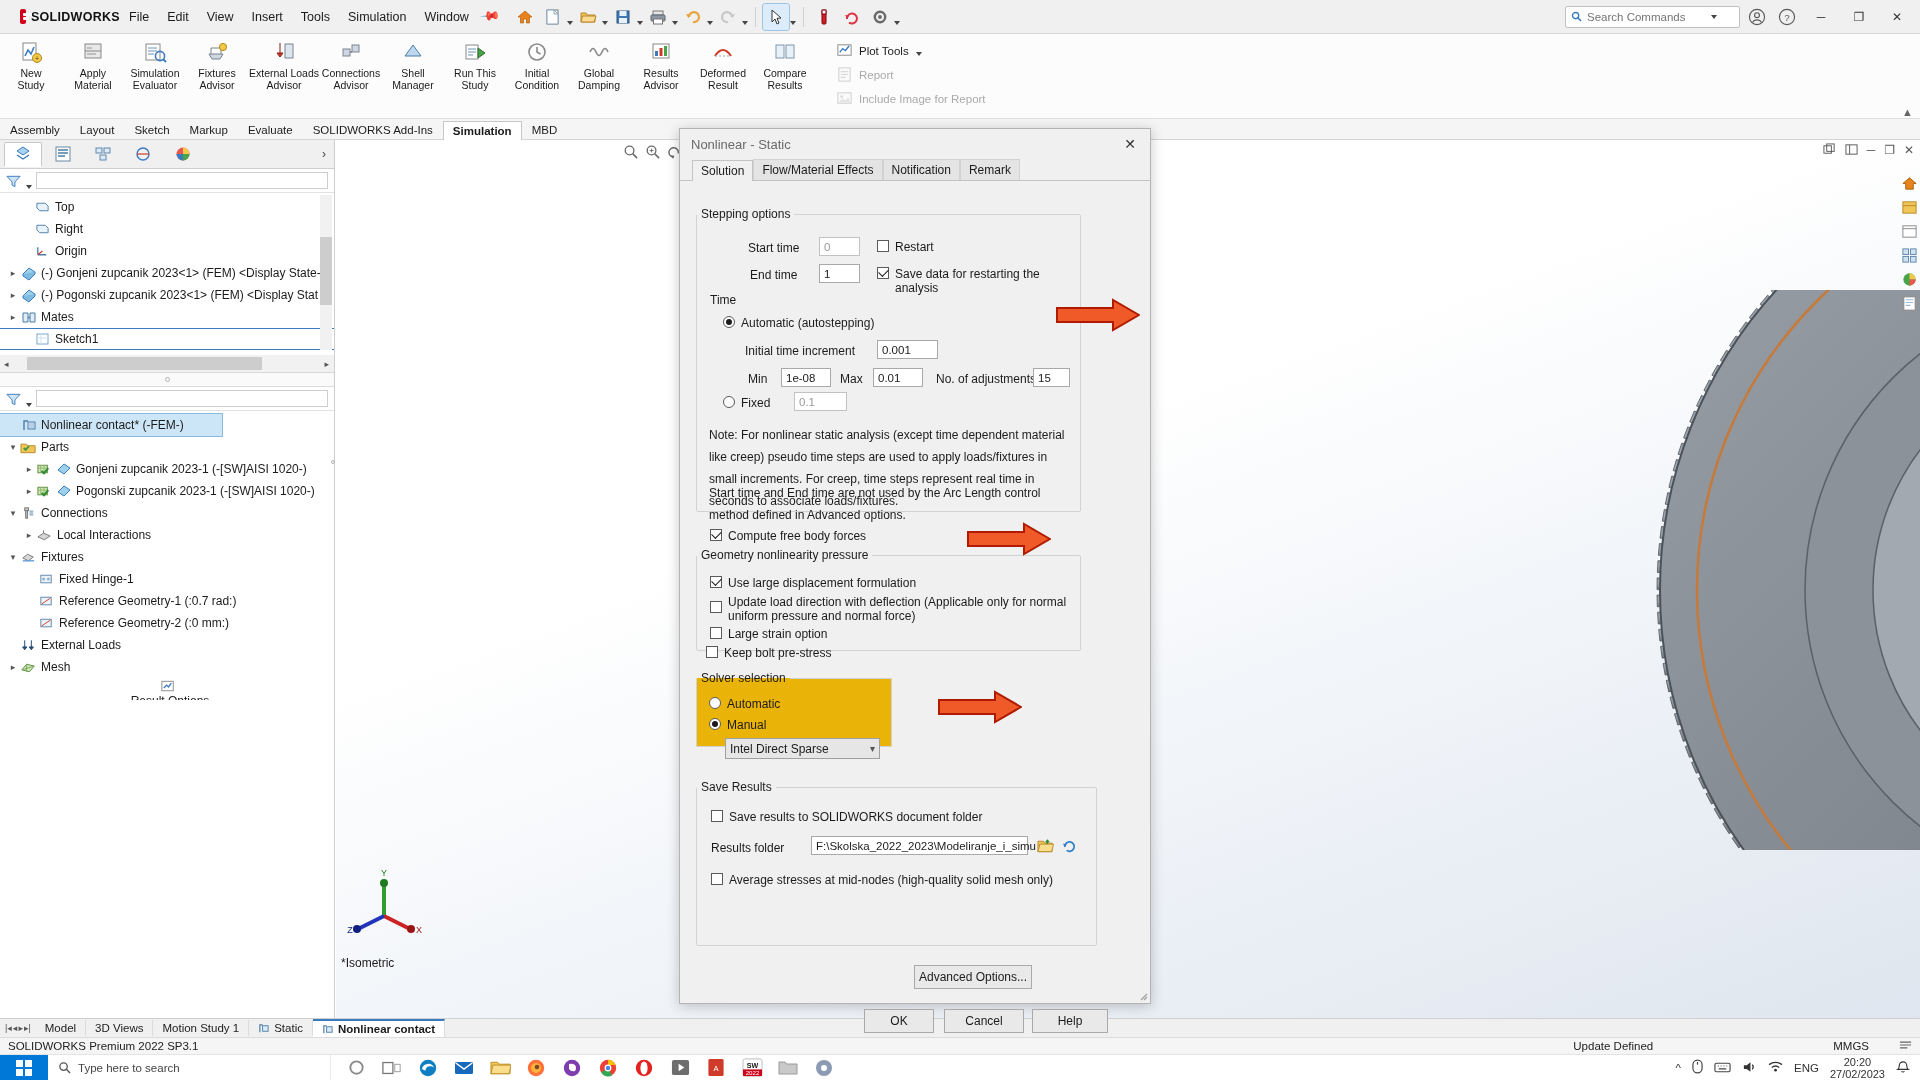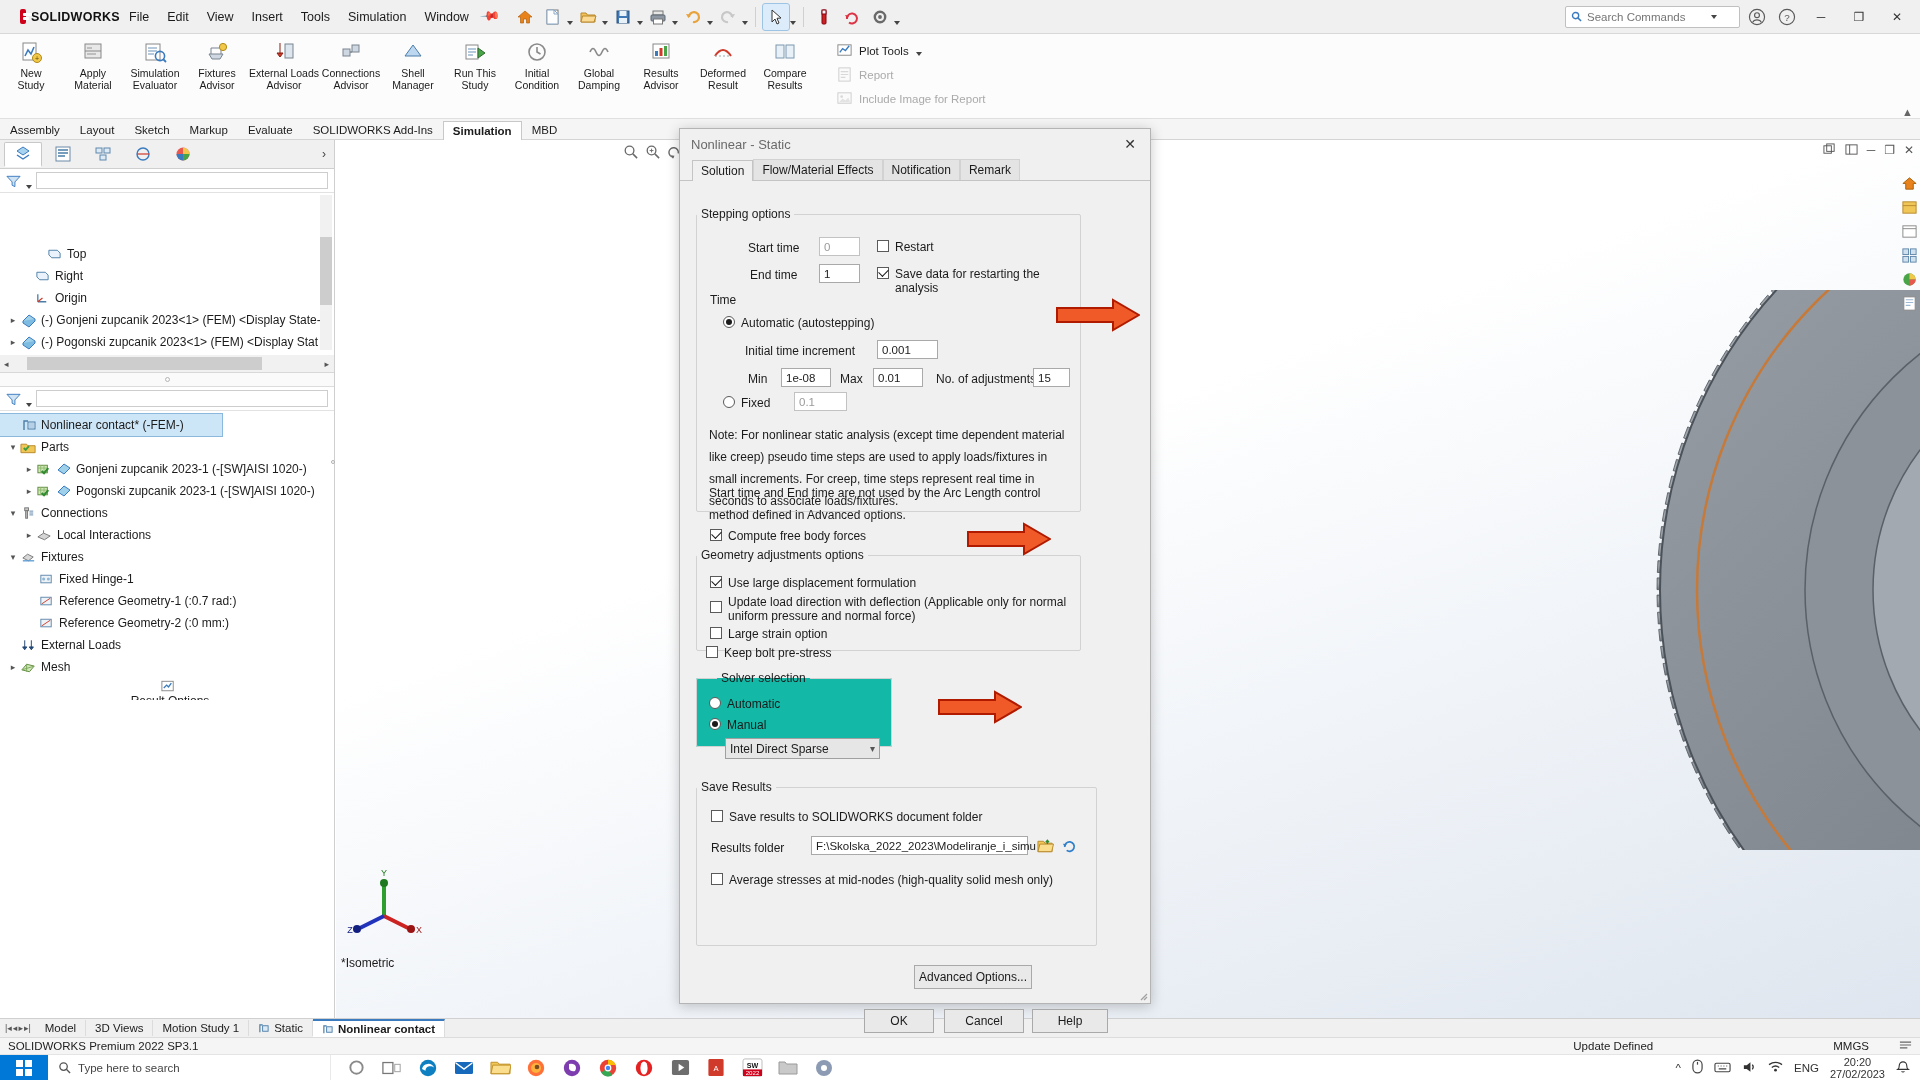--- a/index.html
+++ b/index.html
@@ -553,21 +553,21 @@
 
     <div class="filterbar">
       <svg width="15" height="14" viewBox="0 0 16 14">
           <path d="M1 2 h14 l-5.5 6 v5 l-3 -1.5 v-3.5Z" fill="#cfe3f3" stroke="#3a7bbf"></path>
         </svg>
       <span class="caret" style="margin-bottom:3px;"></span>
       <div class="filterbox"></div>
     </div>
 
     <div class="tree tree-top">
-      <div class="trow" style="padding-left:32px;margin-top:47px;">
+      <div class="trow" style="padding-left:20px;">
         <span class="tw"></span>
         <span class="ti">
             <svg width="15" height="14" viewBox="0 0 16 14">
               <path d="M2 3 h9 l3 3 v5 h-9 l-3 -3Z" fill="#eaf3fb" stroke="#4b7da8"></path>
             </svg>
           </span>
         <span class="tlabel">Top</span>
       </div>
       <div class="trow" style="padding-left:20px;">
         <span class="tw"></span>
@@ -1269,21 +1269,21 @@
         <p class="note" style="position:absolute;left:12px;top:203px;width:365px;">Note: For nonlinear static analysis (except time dependent material like creep) pseudo time steps are used to apply loads/fixtures in small increments. For creep, time steps represent real time in seconds to associate loads/fixtures.</p>
         <p class="note" style="position:absolute;left:12px;top:261px;width:365px;">Start time and End time  are not used by the Arc Length control method defined in Advanced options.</p>
       </fieldset>
 
       <div class="chkrow" style="position:absolute;left:30px;top:326px;">
         <span class="cbx on"></span>
         <span class="lbl">Compute free body forces</span>
       </div>
 
       <fieldset class="grp" style="left:16px; top:345px; width:385px; height:103px;">
-        <legend>Geometry adjustments options</legend>
+        <legend>Geometry nonlinearity pressure</legend>
 
         <div class="chkrow" style="position:absolute;left:13px;top:14px;">
           <span class="cbx on"></span>
           <span class="lbl">Use large displacement formulation</span>
         </div>
 
         <div class="chkrow" style="position:absolute;left:13px;top:33px;width:360px;">
           <span class="cbx" style="margin-top:6px;"></span>
           <span class="lbl" style="line-height:14px;">Update load direction with deflection (Applicable only for normal uniform pressure and normal force)</span>
         </div>
@@ -1292,21 +1292,21 @@
           <span class="cbx"></span>
           <span class="lbl">Large strain option</span>
         </div>
 
         <div class="chkrow" style="position:absolute;left:9px;top:84px;">
           <span class="cbx"></span>
           <span class="lbl">Keep bolt pre-stress</span>
         </div>
       </fieldset>
 
-      <fieldset class="grp" style="left:16px; top:468px; width:196px; height:76px; background:#14b8a6;padding-left:20px;">
+      <fieldset class="grp" style="left:16px; top:468px; width:196px; height:76px; background:#eab308;">
         <legend>Solver selection</legend>
 
         <div class="chkrow" style="position:absolute;left:12px;top:12px;">
           <span class="rdo"></span>
           <span class="lbl">Automatic</span>
         </div>
         <div class="chkrow" style="position:absolute;left:12px;top:33px;">
           <span class="rdo on"></span>
           <span class="lbl">Manual</span>
         </div>

